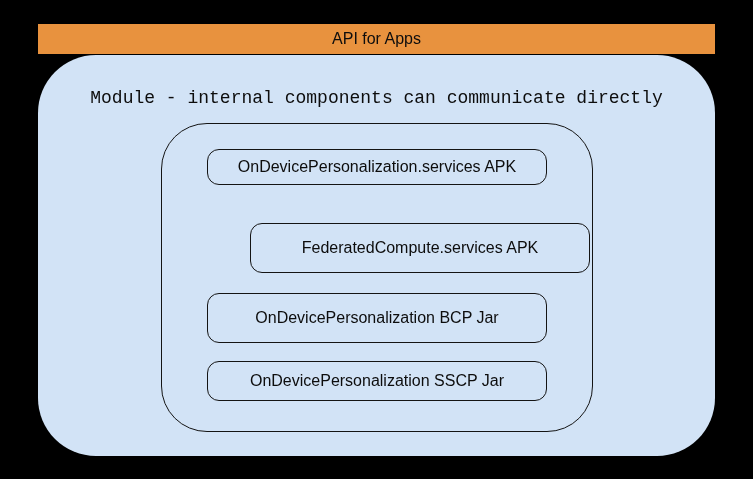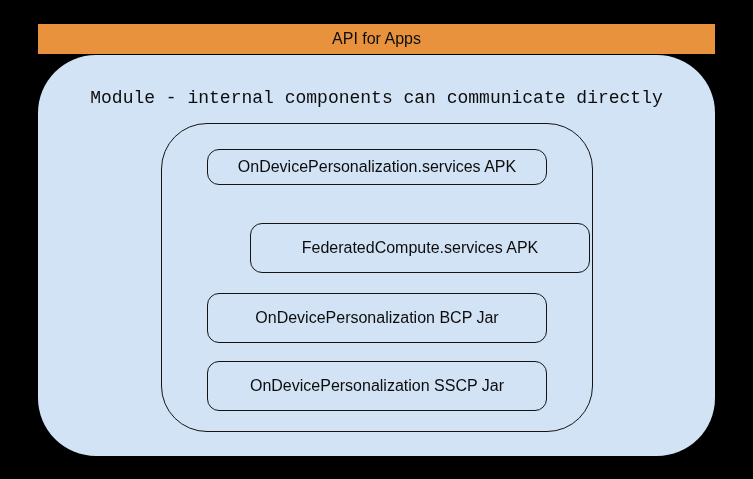--- a/index.html
+++ b/index.html
@@ -79,21 +79,21 @@
   }
   .component-box .box-label {
     font-size: 16px;
     line-height: 1;
     color: #0d0d0d;
     white-space: nowrap;
   }
   .box-1 { top: 25px;  height: 36px; }
   .box-2 { top: 99px;  height: 50px; margin-left: 43px; }
   .box-3 { top: 169px; height: 50px; justify-content: center; }
-  .box-4 { top: 237px; height: 50px; }
+  .box-4 { top: 237px; height: 40px; }
 </style>
 </head>
 <body>
 
 <div class="canvas">
 
   <div class="api-bar">
     <span class="api-bar-label">API for Apps</span>
   </div>
 

